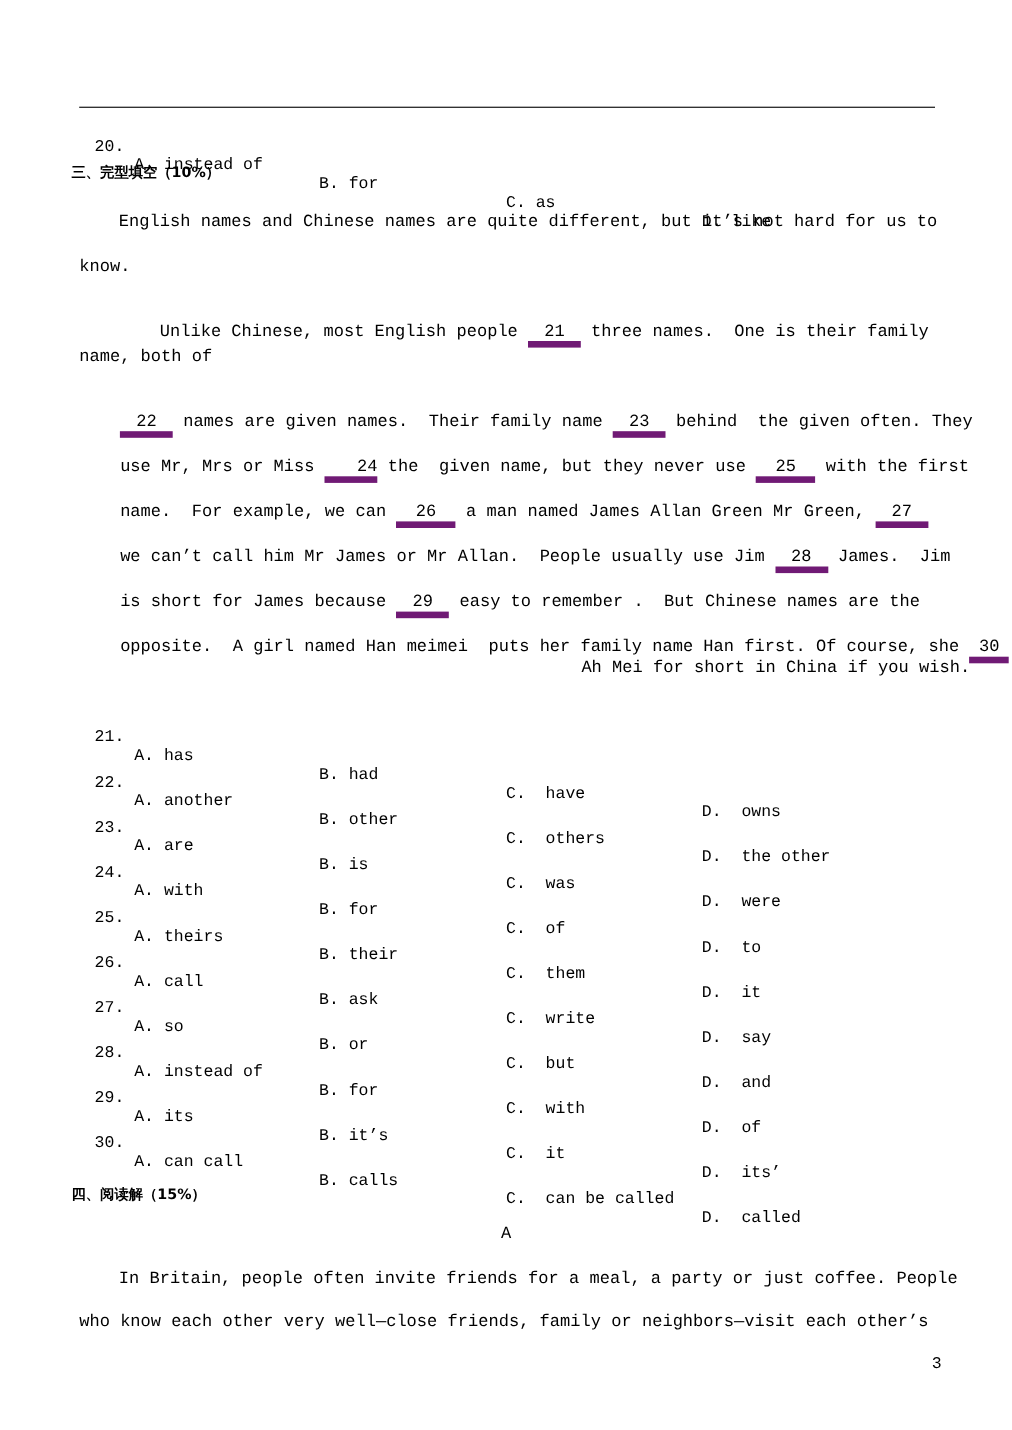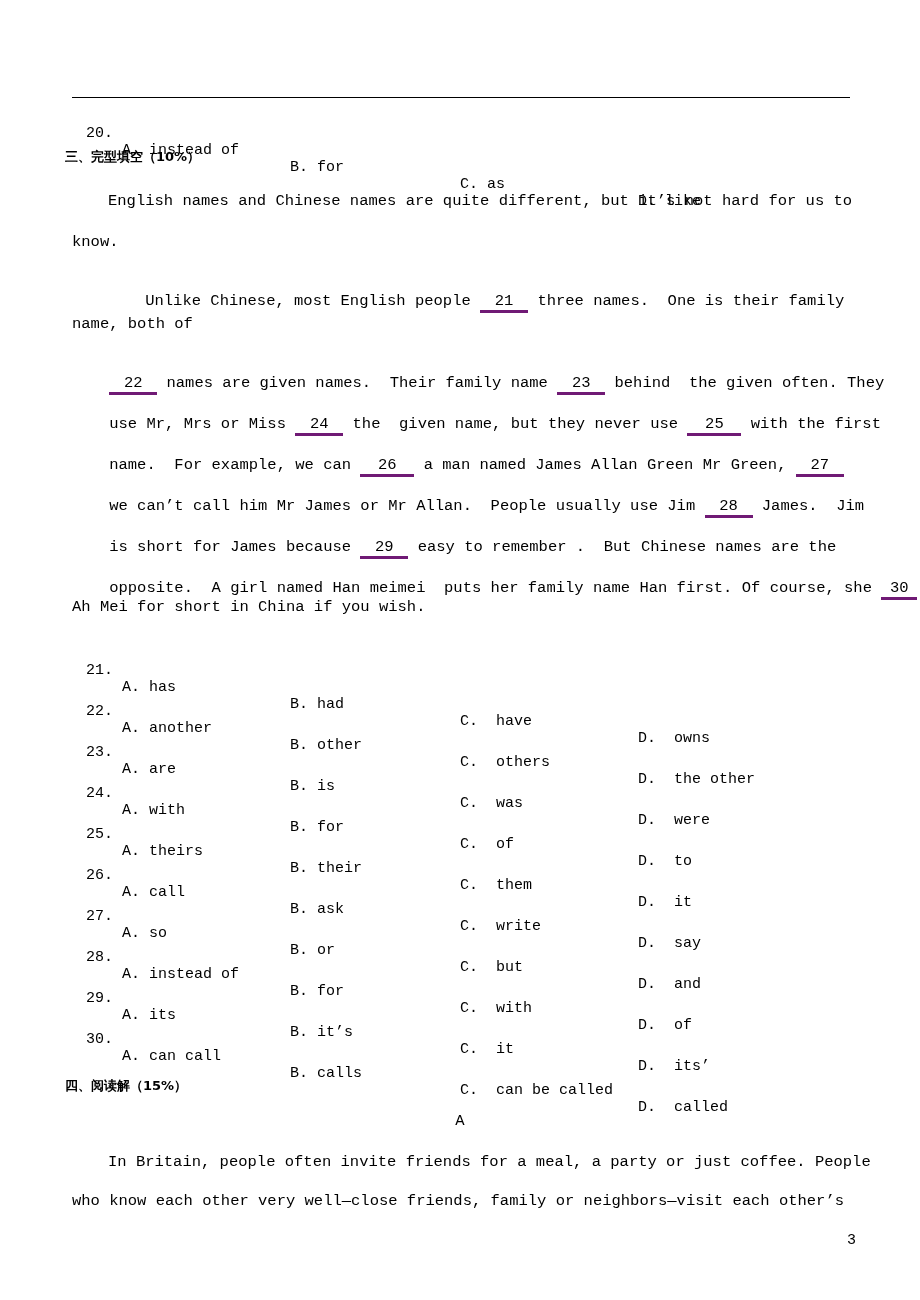--- a/index.html
+++ b/index.html
@@ -59,21 +59,21 @@
   .line {
     position: absolute;
     left: 72px;
     width: 810px;
     font-family: "Liberation Mono", monospace;
     font-size: 15.5px;
     white-space: pre;
   }
   .blank {
     display: inline-block;
-    border-bottom: 3px solid #701a75;
+    border-bottom: 6px solid #701a75;
     text-align: center;
     font-family: "Liberation Mono", monospace;
   }
   .center {
     position: absolute;
     left: 0;
     width: 920px;
     text-align: center;
     font-family: "Liberation Mono", monospace;
     font-size: 15.5px;
@@ -110,40 +110,40 @@
     <span>Unlike Chinese, most English people </span><span class="blank" style="width:48px;">21</span><span> three names.  One is their family</span>
   </div>
 
   <div class="line" style="top:315px;">name, both of</div>
 
   <div class="line" style="top:356px;">
     <span class="blank" style="width:48px;">22</span><span> names are given names.  Their family name </span><span class="blank" style="width:48px;">23</span><span> behind  the given often. They</span>
   </div>
 
   <div class="line" style="top:397px;">
-    <span>use Mr, Mrs or Miss </span><span class="blank" style="width:48px;">24</span><span> the  given name, but they never use </span><span class="blank" style="width:54px;">25</span><span> with the first</span>
+    <span>use Mr, Mrs or Miss </span><span class="blank" style="width:48px;text-align:right;">24</span><span> the  given name, but they never use </span><span class="blank" style="width:54px;">25</span><span> with the first</span>
   </div>
 
   <div class="line" style="top:438px;">
     <span>name.  For example, we can </span><span class="blank" style="width:54px;">26</span><span> a man named James Allan Green Mr Green, </span><span class="blank" style="width:48px;">27</span>
   </div>
 
   <div class="line" style="top:479px;">
     <span>we can’t call him Mr James or Mr Allan.  People usually use Jim </span><span class="blank" style="width:48px;">28</span><span> James.  Jim</span>
   </div>
 
   <div class="line" style="top:520px;">
     <span>is short for James because </span><span class="blank" style="width:48px;">29</span><span> easy to remember .  But Chinese names are the</span>
   </div>
 
   <div class="line" style="top:561px;">
     <span>opposite.  A girl named Han meimei  puts her family name Han first. Of course, she </span><span class="blank" style="width:36px;">30</span>
   </div>
 
-  <div class="line" style="top:598px;">Ah Mei for short in China if you wish.</div>
+  <div class="line" style="top:598px;text-align:right;">Ah Mei for short in China if you wish.</div>
 
   <div class="optrow" style="top:645px;">
     <span class="num">21.</span>
     <span class="oa">A. has</span>
     <span class="ob">B. had</span>
     <span class="oc">C.  have</span>
     <span class="od">D.  owns</span>
   </div>
   <div class="optrow" style="top:686px;">
     <span class="num">22.</span>

